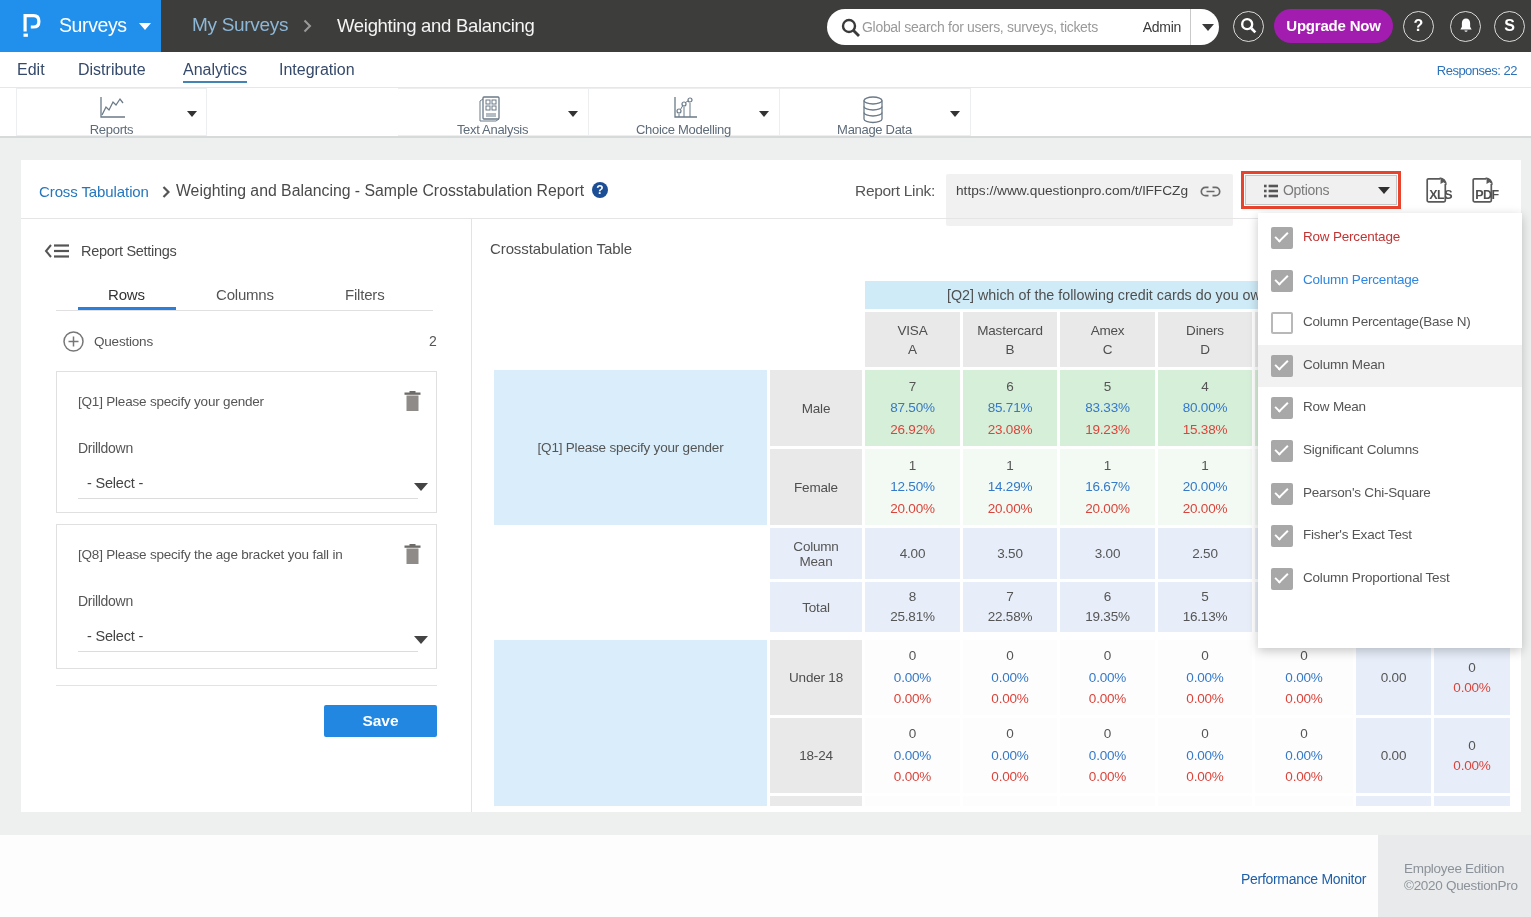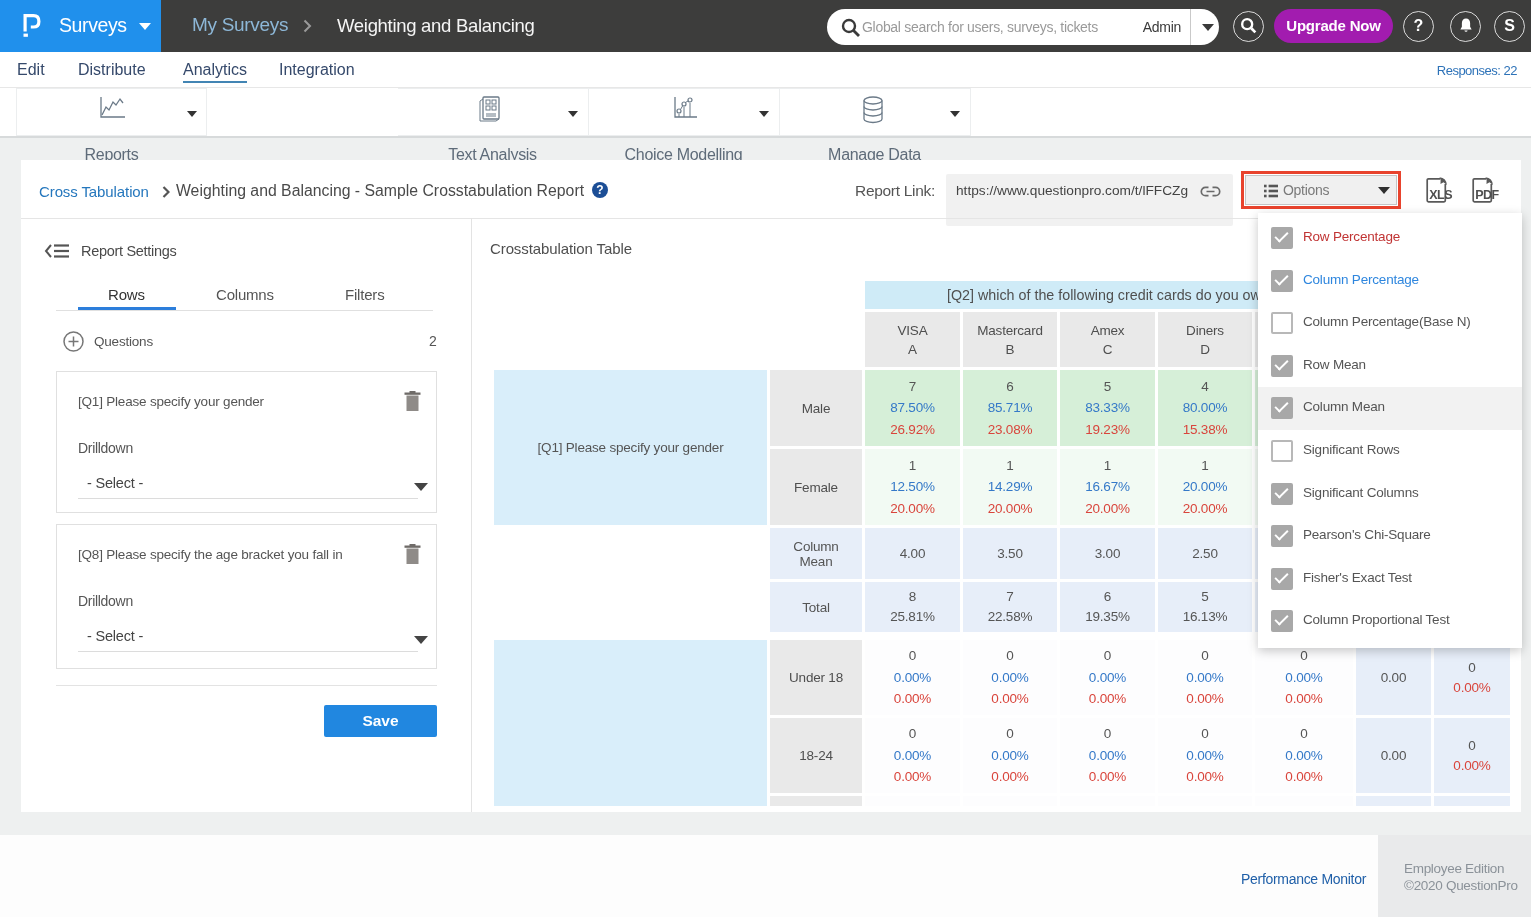--- a/index.html
+++ b/index.html
@@ -28,21 +28,21 @@
 #subnav { position:absolute; left:0; top:52px; width:1531px; height:36px; background:#fff; border-bottom:1px solid #e7e7e7; }
 #subnav .it { position:absolute; top:9px; color:#35496b; font-size:16px; }
 #resp { position:absolute; right:14px; top:11px; color:#2d72b8; font-size:13px; letter-spacing:-0.5px; }
 
 
 #toolbar { position:absolute; left:0; top:88px; width:1531px; height:50px; background:#fff; border-bottom:2px solid #d7dadb; }
 .tool { position:absolute; top:0; width:191px; height:48px; border:1px solid #eceeef; border-left:none; background:#fff; }
 .tool.first { border-left:1px solid #eceeef; }
 .tool.sel { background:#e4e4e4; }
 .tool svg { position:absolute; left:78px; top:6px; }
-.tool .lbl { position:absolute; left:0; width:189px; top:33px; text-align:center; font-size:16px; letter-spacing:-0.3px; color:#5e6b79;margin-top:24px; }
+.tool .lbl { position:absolute; left:0; width:189px; top:33px; text-align:center; font-size:13px; letter-spacing:-0.3px; color:#5e6b79; }
 .tool .tc { position:absolute; left:170px; top:22px; border-left:5.5px solid transparent; border-right:5.5px solid transparent; border-top:6.5px solid #333; width:0; height:0; }
 
 
 #card { position:absolute; left:21px; top:160px; width:1500px; height:652px; background:#fff; }
 #bc2a { position:absolute; left:18px; top:23px; color:#2577bd; font-size:15px; letter-spacing:-0.1px; }
 #bc2b { position:absolute; left:155px; top:22px; color:#4a4a4a; font-size:15.8px; letter-spacing:0; }
 #helpc { position:absolute; left:571px; top:22px; width:16px; height:16px; background:#1c4e96; color:#fff; border-radius:50%; font-size:12px; font-weight:bold; text-align:center; line-height:16px; }
 #hdrline { position:absolute; left:0; top:58px; width:1500px; height:1px; background:#e5e5e5; }
 #rlLabel { position:absolute; left:834px; top:22px; font-size:15.5px; letter-spacing:-0.3px; color:#555; }
 #urlbox { position:absolute; left:925px; top:14px; width:287px; height:52px; background:#f1f1f1; border-radius:2px; }
@@ -430,31 +430,27 @@
       <div class="dl red">Row Percentage</div>
     </div>
   <div class="ditem">
       <div class="cb on"></div>
       <div class="dl blue">Column Percentage</div>
     </div>
   <div class="ditem">
       <div class="cb off"></div>
       <div class="dl">Column Percentage(Base N)</div>
     </div>
+  <div class="ditem hov">
+      <div class="cb on"></div>
+      <div class="dl">Column Mean</div>
+    </div>
   <div class="ditem">
       <div class="cb on"></div>
       <div class="dl">Row Mean</div>
-    </div>
-  <div class="ditem hov">
-      <div class="cb on"></div>
-      <div class="dl">Column Mean</div>
-    </div>
-  <div class="ditem">
-      <div class="cb off"></div>
-      <div class="dl">Significant Rows</div>
     </div>
   <div class="ditem">
       <div class="cb on"></div>
       <div class="dl">Significant Columns</div>
     </div>
   <div class="ditem">
       <div class="cb on"></div>
       <div class="dl">Pearson's Chi-Square</div>
     </div>
   <div class="ditem">

